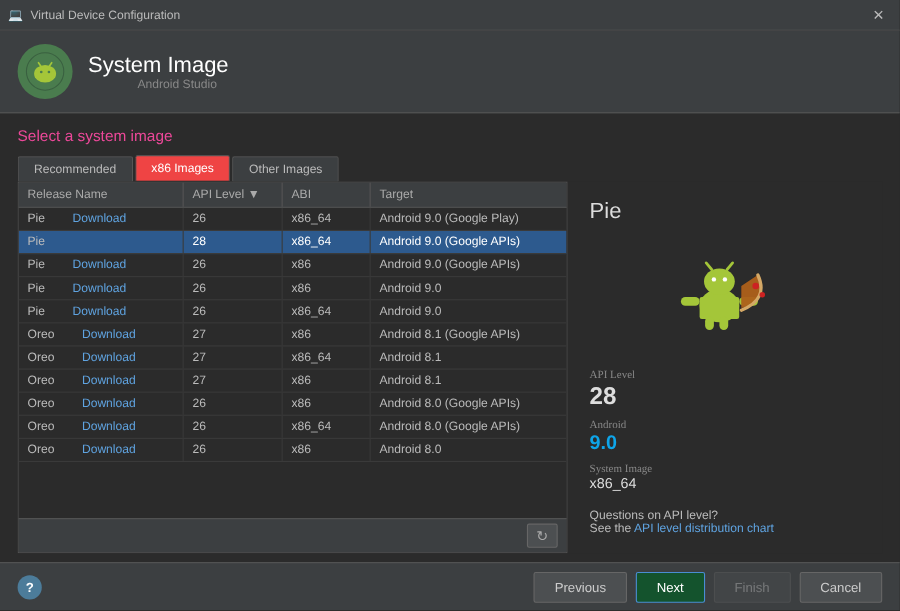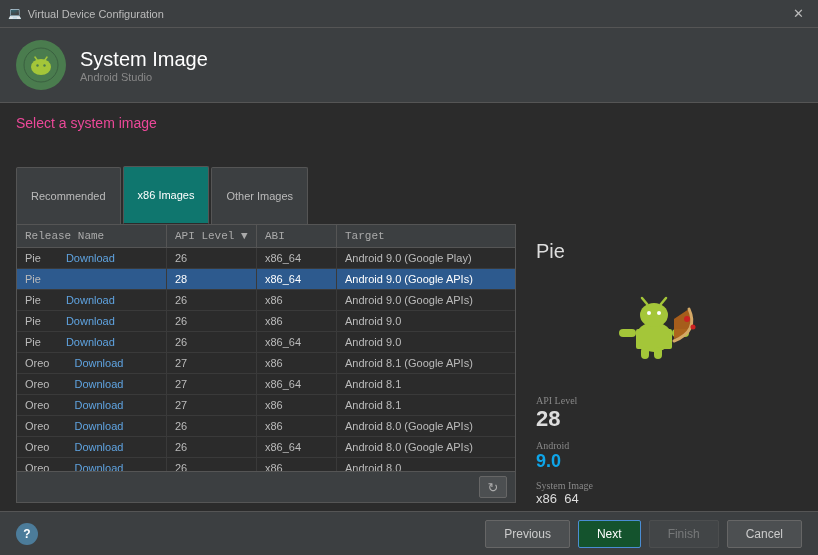--- a/index.html
+++ b/index.html
@@ -65,20 +65,21 @@
       font-size: 22px;
     }
     .header-text h1 {
       font-size: 20px;
       font-weight: 300;
       color: #ffffff;
     }
     .header-text p {
       font-size: 11px;
       color: #888;
+      margin-left: 45px;
     }
 
     
     .content-area {
       flex: 1;
       display: flex;
       flex-direction: column;
       padding: 12px 16px 8px 16px;
       overflow: hidden;
     }
@@ -90,36 +91,35 @@
       font-weight: 400;
     }
 
     
     .tabs {
       display: flex;
       align-items: flex-end;
       margin-bottom: 0;
     }
     .tab {
-      padding: 22px 14px;
+      padding: 5px 14px;
       font-size: 11px;
       border: 1px solid #555;
       border-bottom: none;
       background: #3c3f41;
       color: #bbbbbb;
       cursor: pointer;
       margin-right: 2px;
       border-radius: 2px 2px 0 0;
     }
     .tab.active {
-      background: #0f766e;
+      background: #ef4444;
       color: #ffffff;
       border-color: #555;
       border-bottom: 1px solid #2b2b2b;
-      margin-top: 25px;
     }
 
     
     .panels {
       display: flex;
       flex: 1;
       gap: 0;
       overflow: hidden;
     }
 
@@ -138,21 +138,20 @@
       border-bottom: 1px solid #555;
     }
     .th {
       padding: 5px 8px;
       font-size: 11px;
       color: #aaaaaa;
       border-right: 1px solid #555;
       display: flex;
       align-items: flex-end;
       gap: 3px;
-      font-family: Liberation Mono, monospace;
     }
     .th:last-child { border-right: none; }
 
     .table-body {
       flex: 1;
       overflow-y: auto;
       background: #2b2b2b;
     }
     .table-body::-webkit-scrollbar { width: 6px; background: #3c3f41; }
     .table-body::-webkit-scrollbar-thumb { background: #555; }

